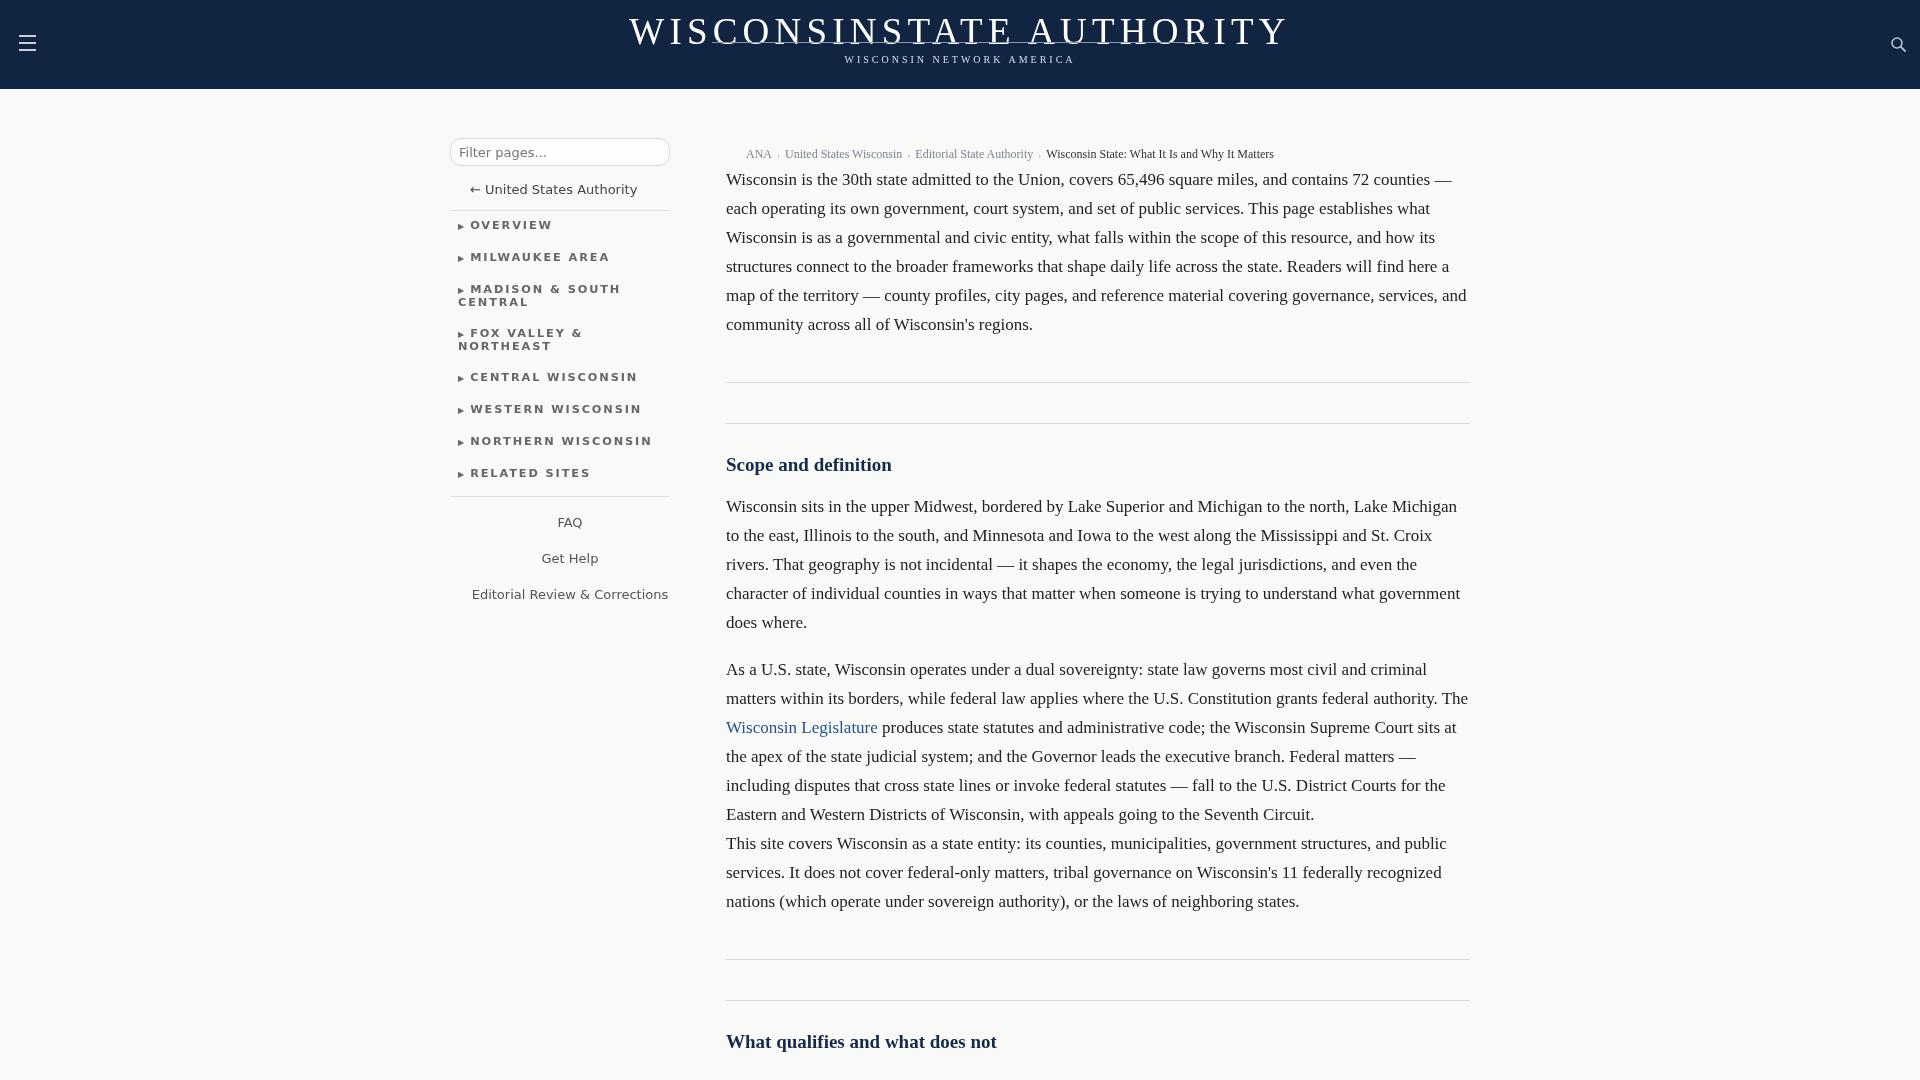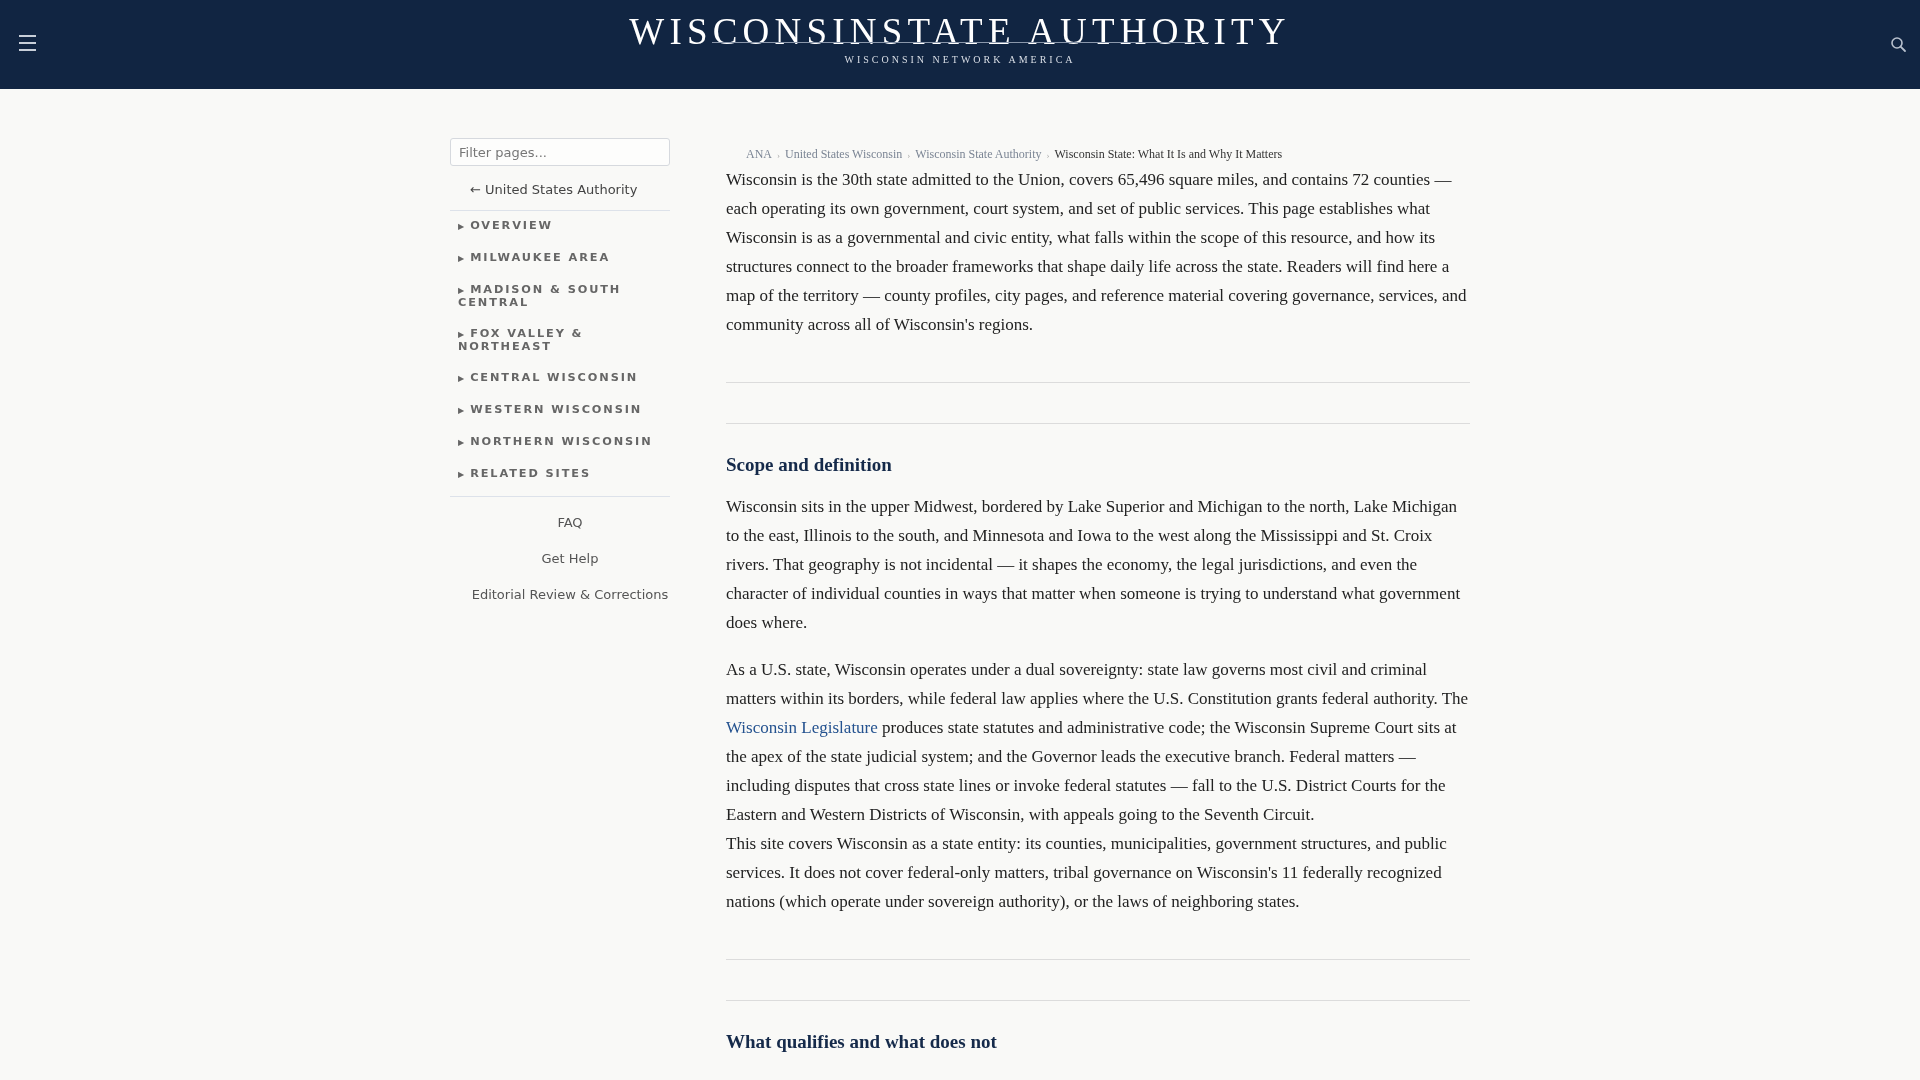--- a/index.html
+++ b/index.html
@@ -46,21 +46,21 @@
       position: absolute; left: 1890px; top: 36px; width: 18px; height: 18px; cursor: pointer;
     }
 
     
     .sidebar {
       position: absolute; left: 450px; top: 138px; width: 220px;
       font-family: "DejaVu Sans", sans-serif;
     }
     .filter-input {
       width: 220px; height: 28px;
-      border: 1px solid #d6d9de; border-radius: 3px;
+      border: 1px solid #d6d9de; border-radius: 11px;
       background: #fdfdfc;
       padding: 0 8px;
       font-family: "DejaVu Sans", sans-serif;
       font-size: 13px; color: #333;
     }
     .filter-input::placeholder { color: #777; }
     .back-link {
       display: block; margin-top: 14px; padding-left: 20px;
       font-size: 13px; color: #444; line-height: 20px; height: 20px;
       cursor: pointer;
@@ -144,21 +144,21 @@
   <div class="side-divider bottom"></div>
   <div class="util-links">
     <a class="util-link">FAQ</a>
     <a class="util-link">Get Help</a>
     <a class="util-link">Editorial Review &amp; Corrections</a>
   </div>
 </nav>
 
 <main class="main">
   <div class="breadcrumb">
-    <a>ANA</a><span class="sep">›</span><a>United States Wisconsin</a><span class="sep">›</span><a>Wisconsin State Authority</a><span class="sep">›</span><span class="current">Wisconsin State: What It Is and Why It Matters</span>
+    <a>ANA</a><span class="sep">›</span><a>United States Wisconsin</a><span class="sep">›</span><a>Editorial State Authority</a><span class="sep">›</span><span class="current">Wisconsin State: What It Is and Why It Matters</span>
   </div>
 
   <p class="para intro">Wisconsin is the 30th state admitted to the Union, covers 65,496 square miles, and contains 72 counties — each operating its own government, court system, and set of public services. This page establishes what Wisconsin is as a governmental and civic entity, what falls within the scope of this resource, and how its structures connect to the broader frameworks that shape daily life across the state. Readers will find here a map of the territory — county profiles, city pages, and reference material covering governance, services, and community across all of Wisconsin's regions.</p>
 
   <div class="hr" style="margin-top:43px;"></div>
   <div class="hr" style="margin-top:40px;"></div>
 
   <h2 class="section-title" style="margin-top:29px;">Scope and definition</h2>
 
   <p class="para" style="margin-top:15px;">Wisconsin sits in the upper Midwest, bordered by Lake Superior and Michigan to the north, Lake Michigan to the east, Illinois to the south, and Minnesota and Iowa to the west along the Mississippi and St. Croix rivers. That geography is not incidental — it shapes the economy, the legal jurisdictions, and even the character of individual counties in ways that matter when someone is trying to understand what government does where.</p>

